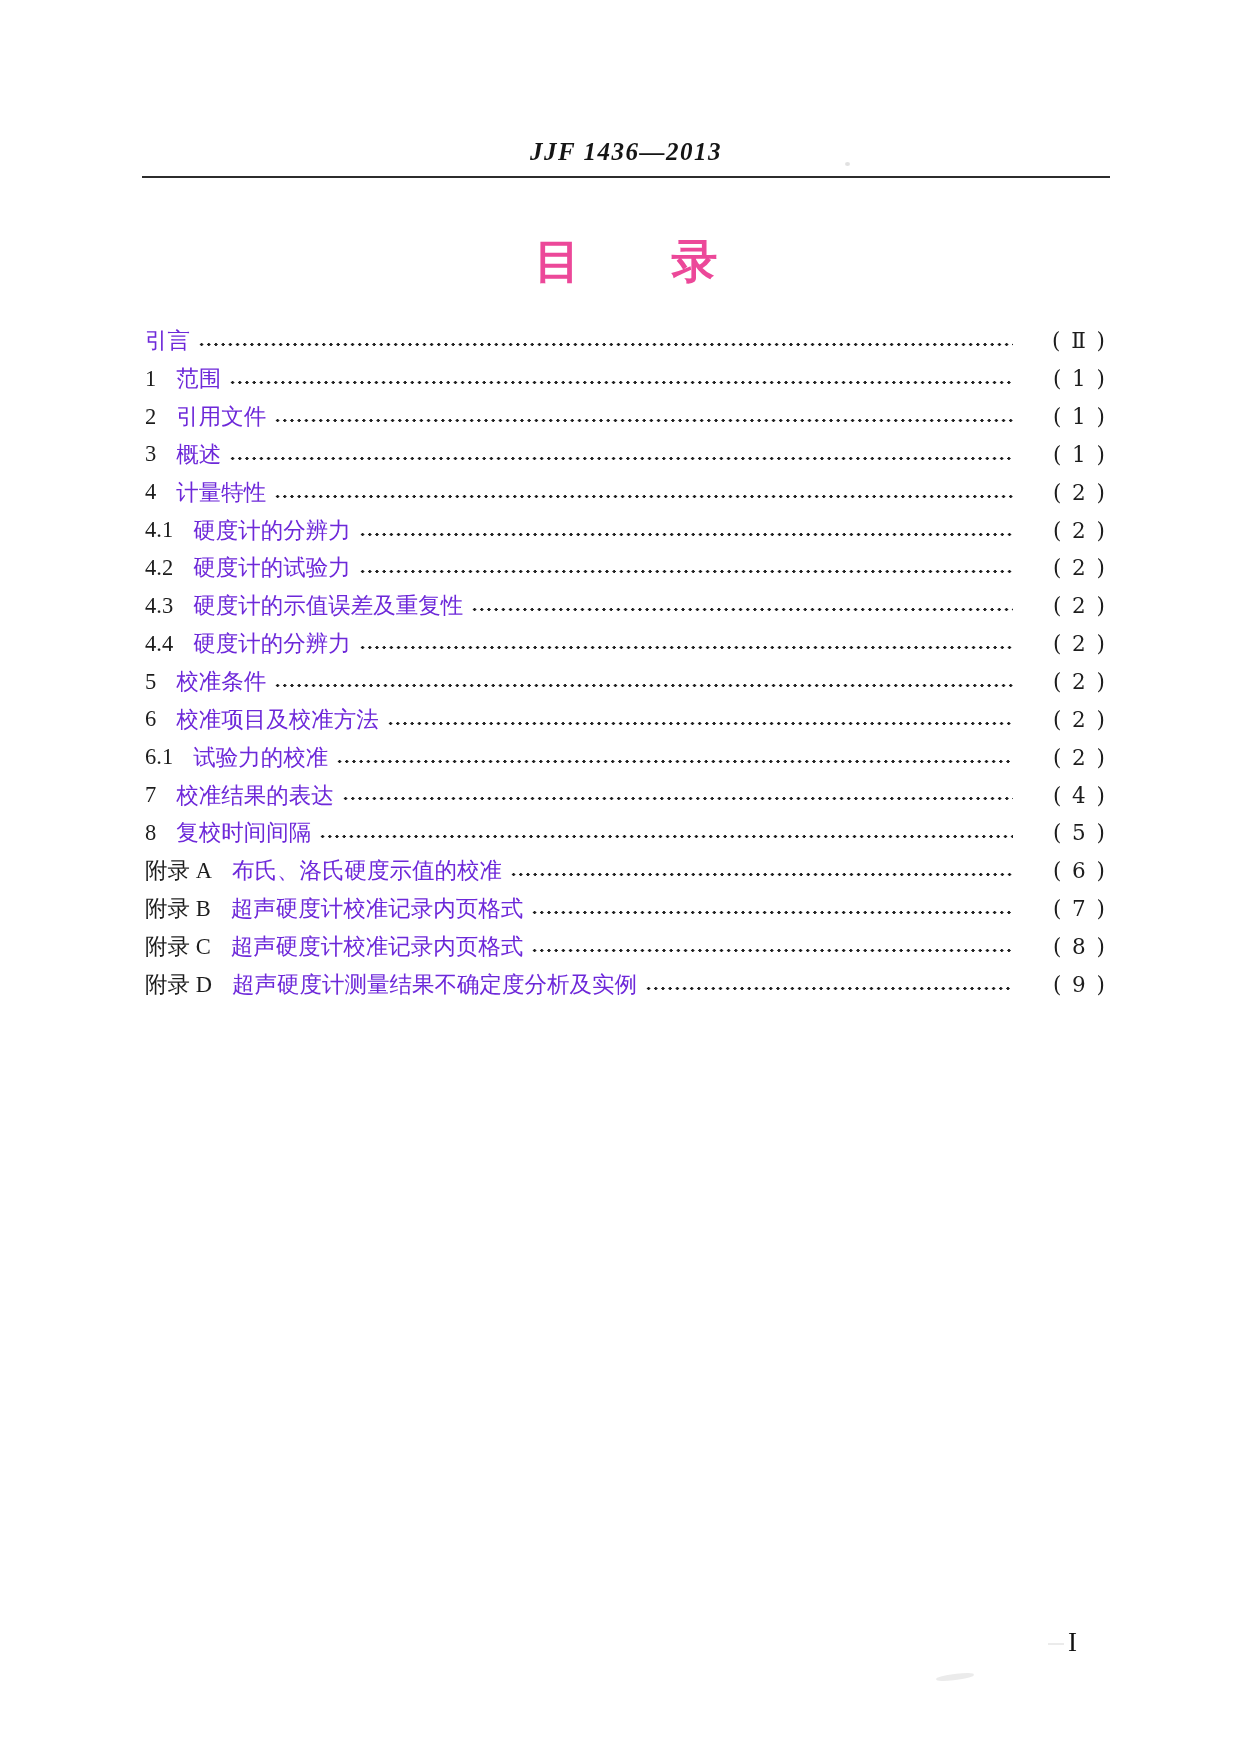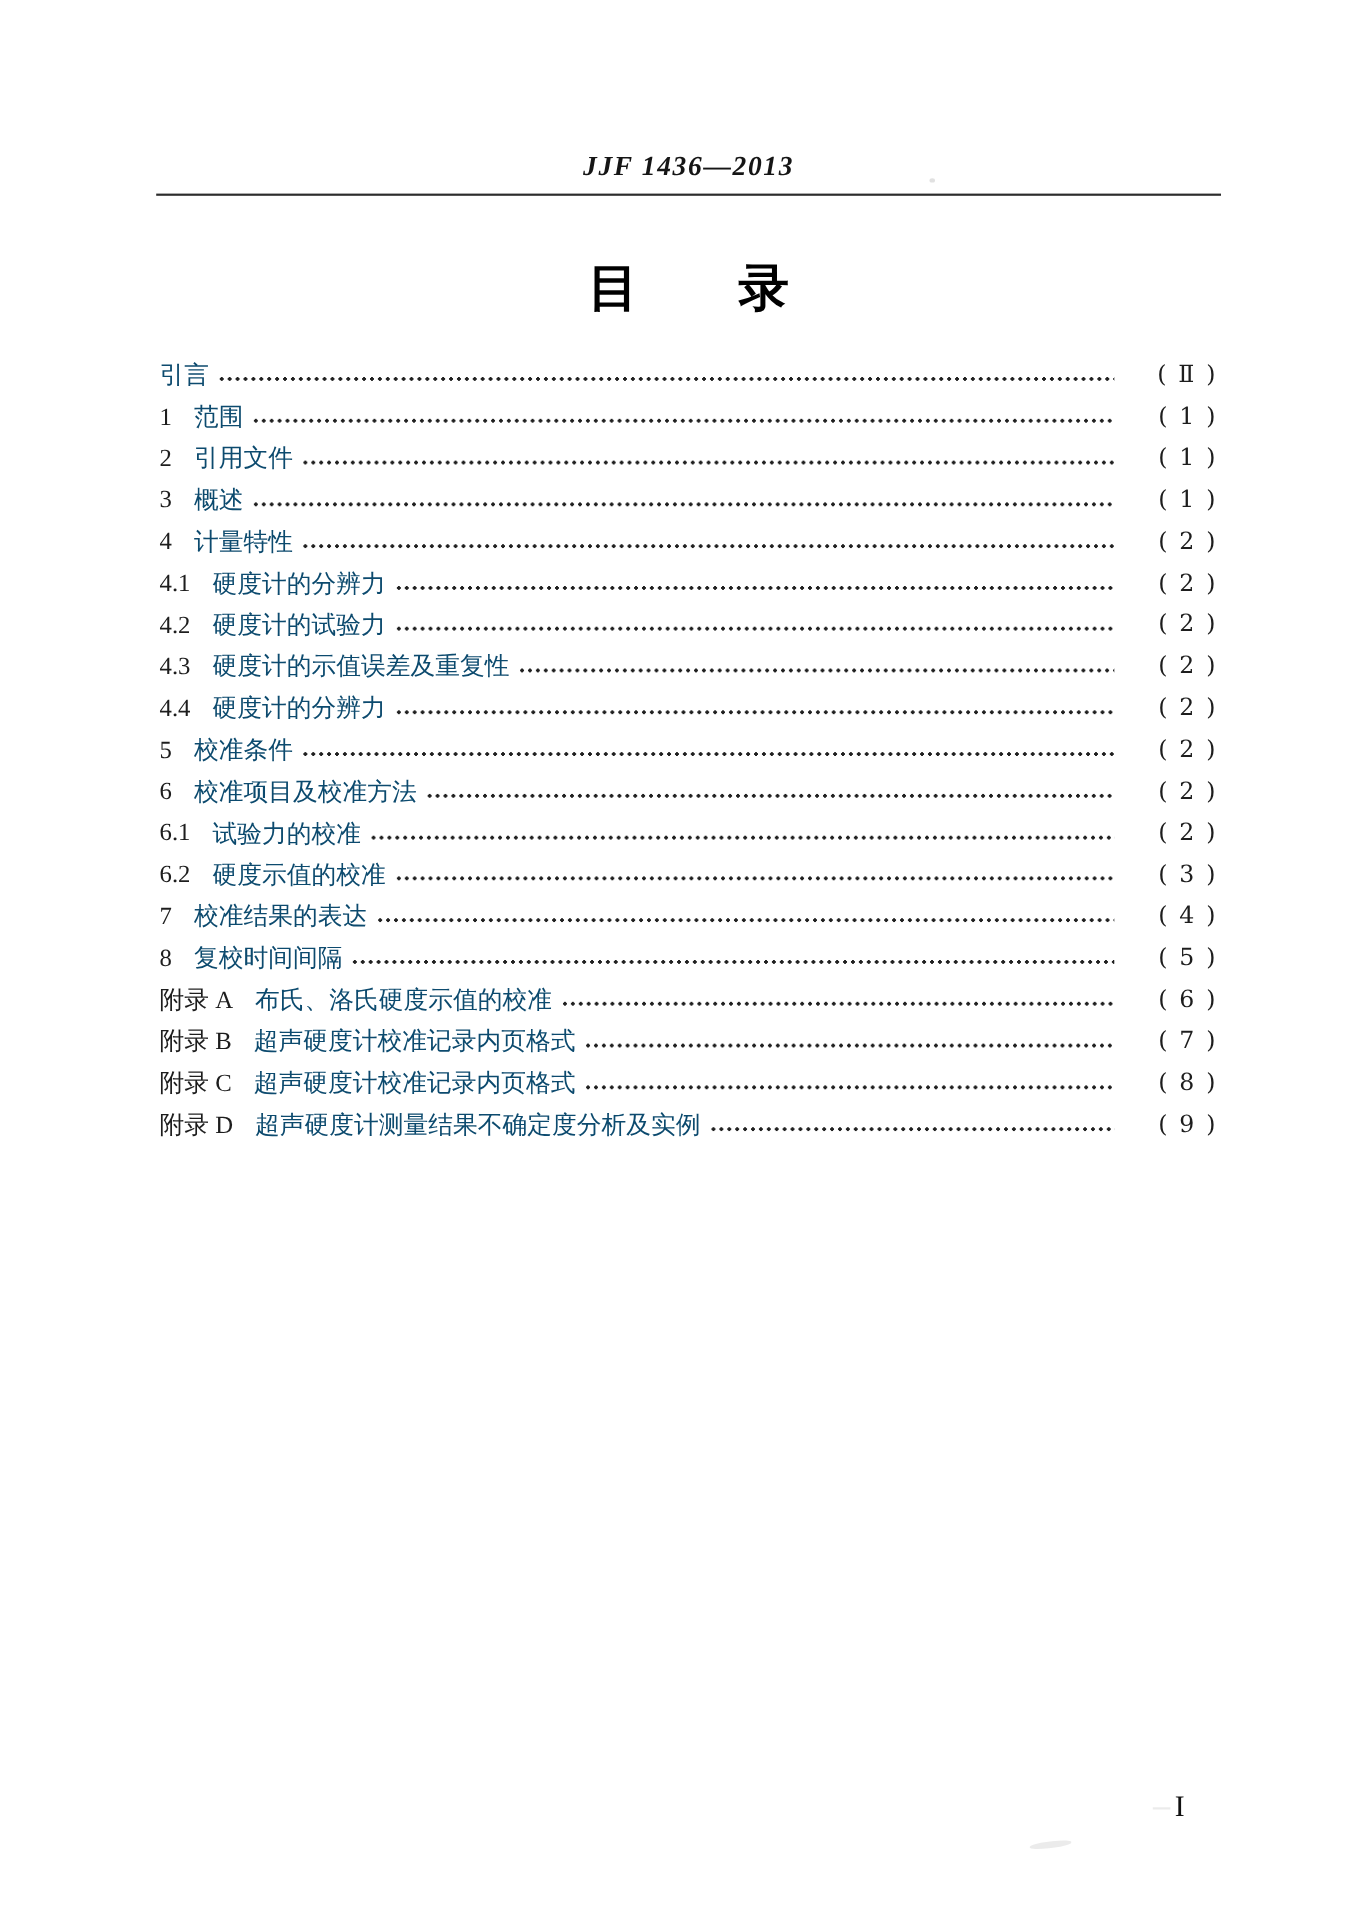--- a/index.html
+++ b/index.html
@@ -23,36 +23,36 @@
   }
   .header-rule{
     position:absolute;top:176px;left:142px;width:968px;height:2px;
     background:#2c2c2c;
   }
   .doc-title{
     position:absolute;top:231px;left:142px;width:968px;margin:0;
     text-align:center;
     font-size:46px;font-weight:bold;
     word-spacing:78px;
-    color:#000000;
+    color:#ec4899;
     font-family:"Liberation Sans","DejaVu Sans",sans-serif;
   }
 
   .toc{
     position:absolute;top:322px;left:145px;width:962px;
   }
   .toc-row{
     display:flex;align-items:center;
     height:37.85px;
     font-size:22.5px;
     white-space:nowrap;
   }
   .toc-row .num{flex:0 0 auto;margin-right:20px;color:#1d1d1d;}
   .toc-row .num:empty{display:none;margin:0;}
-  .toc-row .ttl{flex:0 0 auto;color:#0c4a6e;}
+  .toc-row .ttl{flex:0 0 auto;color:#6d28d9;}
   .toc-row .leader{
     flex:1 1 auto;
     height:100%;
     margin:0 10px 0 8px;
     background-image:radial-gradient(circle,#202020 1.45px,rgba(0,0,0,0) 1.7px);
     background-size:7.2px 7.2px;
     background-repeat:repeat-x;
     background-position:left 63%;
     min-width:18px;
   }
@@ -169,26 +169,20 @@
       <span class="pg">( 2 )</span>
     </div>
 
     <div class="toc-row">
       <span class="num">6.1</span>
       <span class="ttl">试验力的校准</span>
       <span class="leader"></span>
       <span class="pg">( 2 )</span>
     </div>
 
-    <div class="toc-row">
-      <span class="num">6.2</span>
-      <span class="ttl">硬度示值的校准</span>
-      <span class="leader"></span>
-      <span class="pg">( 3 )</span>
-    </div>
 
     <div class="toc-row">
       <span class="num">7</span>
       <span class="ttl">校准结果的表达</span>
       <span class="leader"></span>
       <span class="pg">( 4 )</span>
     </div>
 
     <div class="toc-row">
       <span class="num">8</span>

